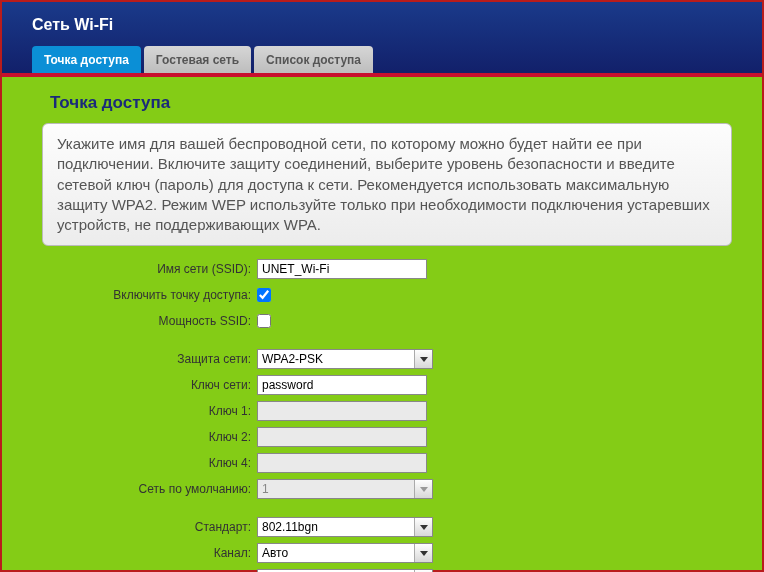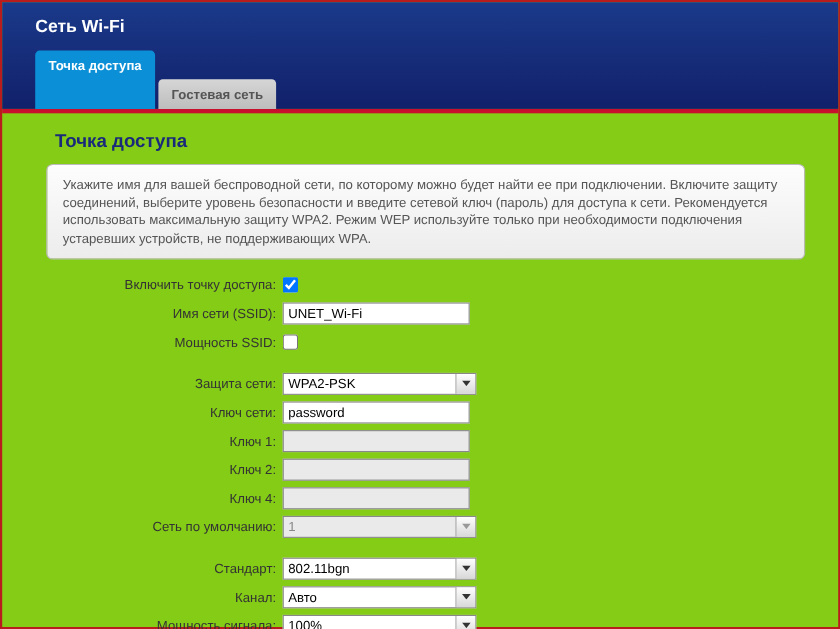--- a/index.html
+++ b/index.html
@@ -44,42 +44,41 @@
     cursor: pointer;
   }
   .tab.active {
     background: #0b8fd6;
     color: #fff;
   }
   .tab.inactive {
     background: #c9c9c9;
     background: linear-gradient(to bottom, #d6d6d6 0%, #bdbdbd 100%);
     color: #555;
-    margin-top: 26px;
   }
   .red-bar {
     height: 4px;
     background: #c8102e;
   }
   .content {
     padding: 12px 30px 20px 40px;
   }
   .section-title {
     color: #1a2a7a;
     font-size: 17px;
     font-weight: bold;
     margin: 4px 0 10px 8px;
   }
   .info-box {
     border: 1px solid #bbb;
     border-radius: 6px;
     background: linear-gradient(to bottom, #fdfdfd 0%, #ececec 100%);
     padding: 10px 14px;
     color: #555;
-    font-size: 12px;
+    font-size: 15px;
     line-height: 1.35;
     margin-bottom: 12px;
   }
   .form-table {
     margin-left: 30px;
   }
   .form-row {
     display: flex;
     align-items: center;
     margin-bottom: 4px;
@@ -153,41 +152,42 @@
 </style>
 </head>
 <body>
 
 <div class="frame">
   <div class="header">
     <div class="header-title">Сеть Wi-Fi</div>
     <div class="tabs">
       <div class="tab active">Точка доступа</div>
       <div class="tab inactive">Гостевая сеть</div>
+      <div class="tab inactive">Список доступа</div>
     </div>
   </div>
   <div class="red-bar"></div>
 
   <div class="content">
     <div class="section-title">Точка доступа</div>
     <div class="info-box">Укажите имя для вашей беспроводной сети, по которому можно будет найти ее при подключении. Включите защиту соединений, выберите уровень безопасности и введите сетевой ключ (пароль) для доступа к сети. Рекомендуется использовать максимальную защиту WPA2. Режим WEP используйте только при необходимости подключения устаревших устройств, не поддерживающих WPA.</div>
 
     <div class="form-table">
 
       <div class="form-row">
+        <div class="label-cell">Имя сети (SSID):</div>
+        <div class="input-cell">
+            <input type="text" value="UNET_Wi-Fi" style="">
+          </div>
+      </div>
+
+      <div class="form-row">
         <div class="label-cell">Включить точку доступа:</div>
         <div class="input-cell">
             <input type="checkbox" checked="" style="">
-          </div>
-      </div>
-
-      <div class="form-row">
-        <div class="label-cell">Имя сети (SSID):</div>
-        <div class="input-cell">
-            <input type="text" value="UNET_Wi-Fi" style="">
           </div>
       </div>
 
       <div class="form-row">
         <div class="label-cell">Мощность SSID:</div>
         <div class="input-cell">
             <input type="checkbox" style="">
           </div>
       </div>
 

